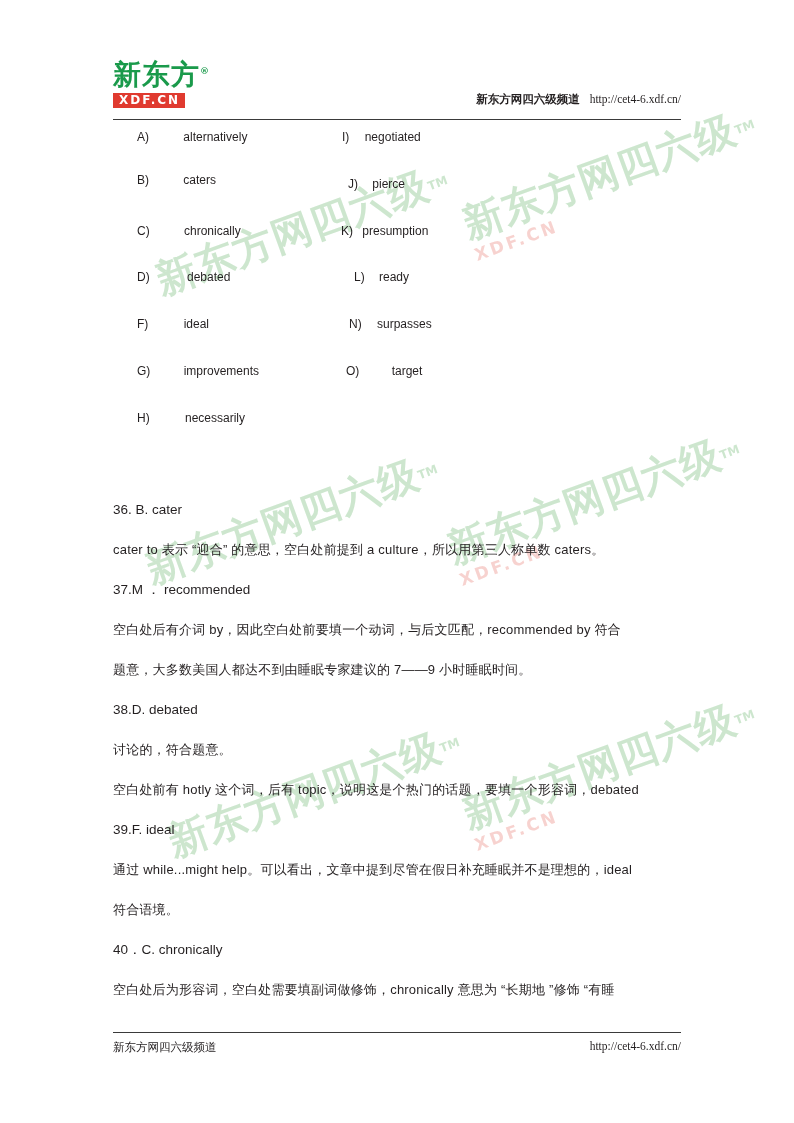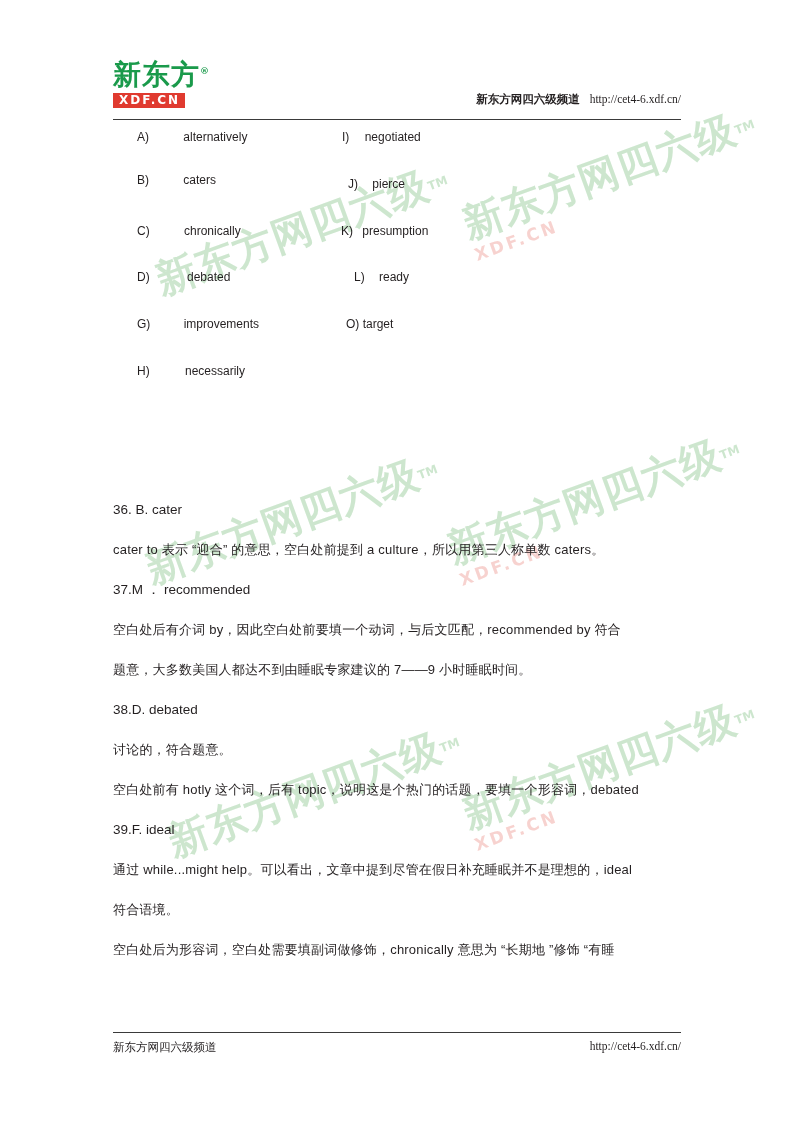--- a/index.html
+++ b/index.html
@@ -291,29 +291,39 @@
         <span class="lab">D)</span>
         <span class="txt" style="margin-left:34px;">debated</span>
       </div>
       <div class="opt" style="left:241px; top:4px;">
         <span class="lab">L)</span>
         <span class="txt" style="margin-left:11px;">ready</span>
       </div>
     </div>
 
 
+    <div class="opt-row">
+      <div class="opt" style="left:24px; top:4px;">
+        <span class="lab">F)</span>
+        <span class="txt" style="margin-left:32px;">ideal</span>
+      </div>
+      <div class="opt" style="left:236px; top:4px;">
+        <span class="lab">N)</span>
+        <span class="txt" style="margin-left:12px;">surpasses</span>
+      </div>
+    </div>
 
     <div class="opt-row">
       <div class="opt" style="left:24px; top:4px;">
         <span class="lab">G)</span>
         <span class="txt" style="margin-left:30px;">improvements</span>
       </div>
       <div class="opt" style="left:233px; top:4px;">
         <span class="lab">O)</span>
-        <span class="txt" style="margin-left:0;">target</span>
+        <span class="txt" style="margin-left:29px;">target</span>
       </div>
     </div>
 
     <div class="opt-row">
       <div class="opt" style="left:24px; top:4px;">
         <span class="lab">H)</span>
         <span class="txt" style="margin-left:32px;text-align:right;">necessarily</span>
       </div>
     </div>
 
@@ -329,20 +339,21 @@
     <div class="q-body">题意，大多数美国人都达不到由睡眠专家建议的 7——9 小时睡眠时间。</div>
 
     <div class="q-head">38.D. debated</div>
     <div class="q-body">讨论的，符合题意。</div>
     <div class="q-body">空白处前有 hotly 这个词，后有 topic，说明这是个热门的话题，要填一个形容词，debated</div>
 
     <div class="q-head">39.F. ideal</div>
     <div class="q-body">通过 while...might help。可以看出，文章中提到尽管在假日补充睡眠并不是理想的，ideal</div>
     <div class="q-body">符合语境。</div>
 
+    <div class="q-head">40．C. chronically</div>
     <div class="q-body"> 空白处后为形容词，空白处需要填副词做修饰，chronically 意思为 “长期地 ”修饰 “有睡</div>
 
   </div>
 
   <div class="footer-rule"></div>
   <div class="footer">
     <span class="footer-left">新东方网四六级频道</span>
     <span class="footer-right">http://cet4-6.xdf.cn/</span>
   </div>
 

